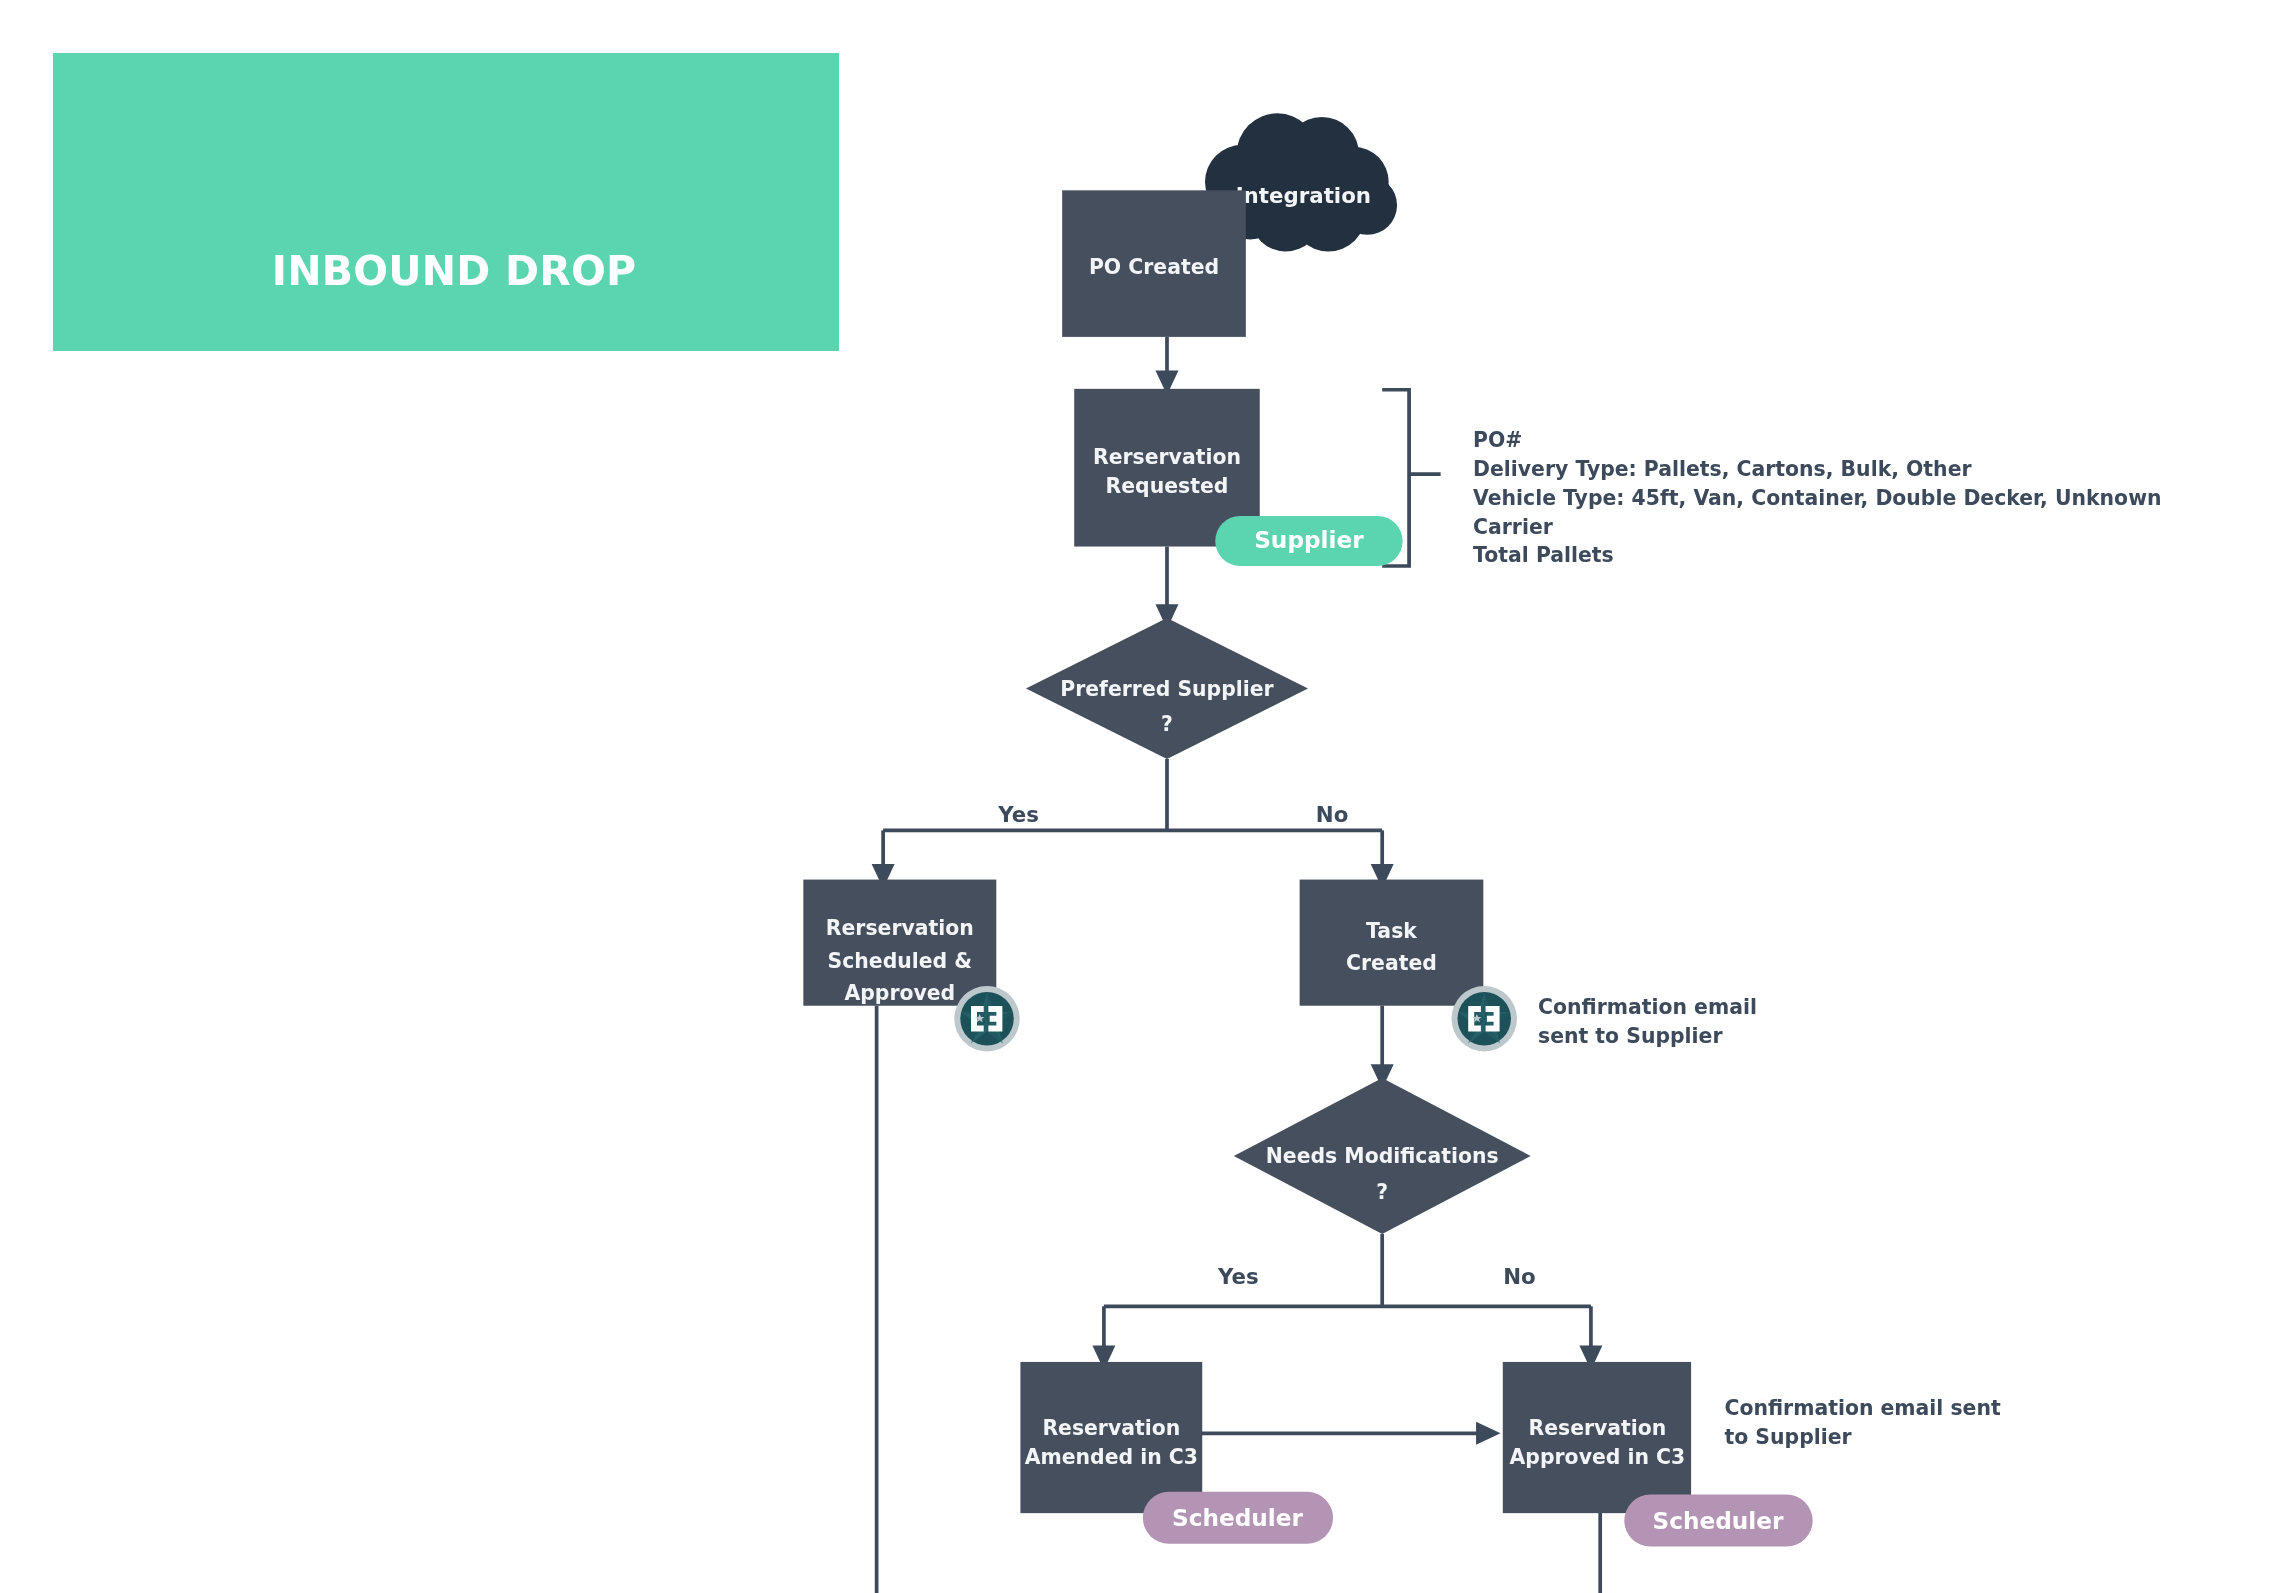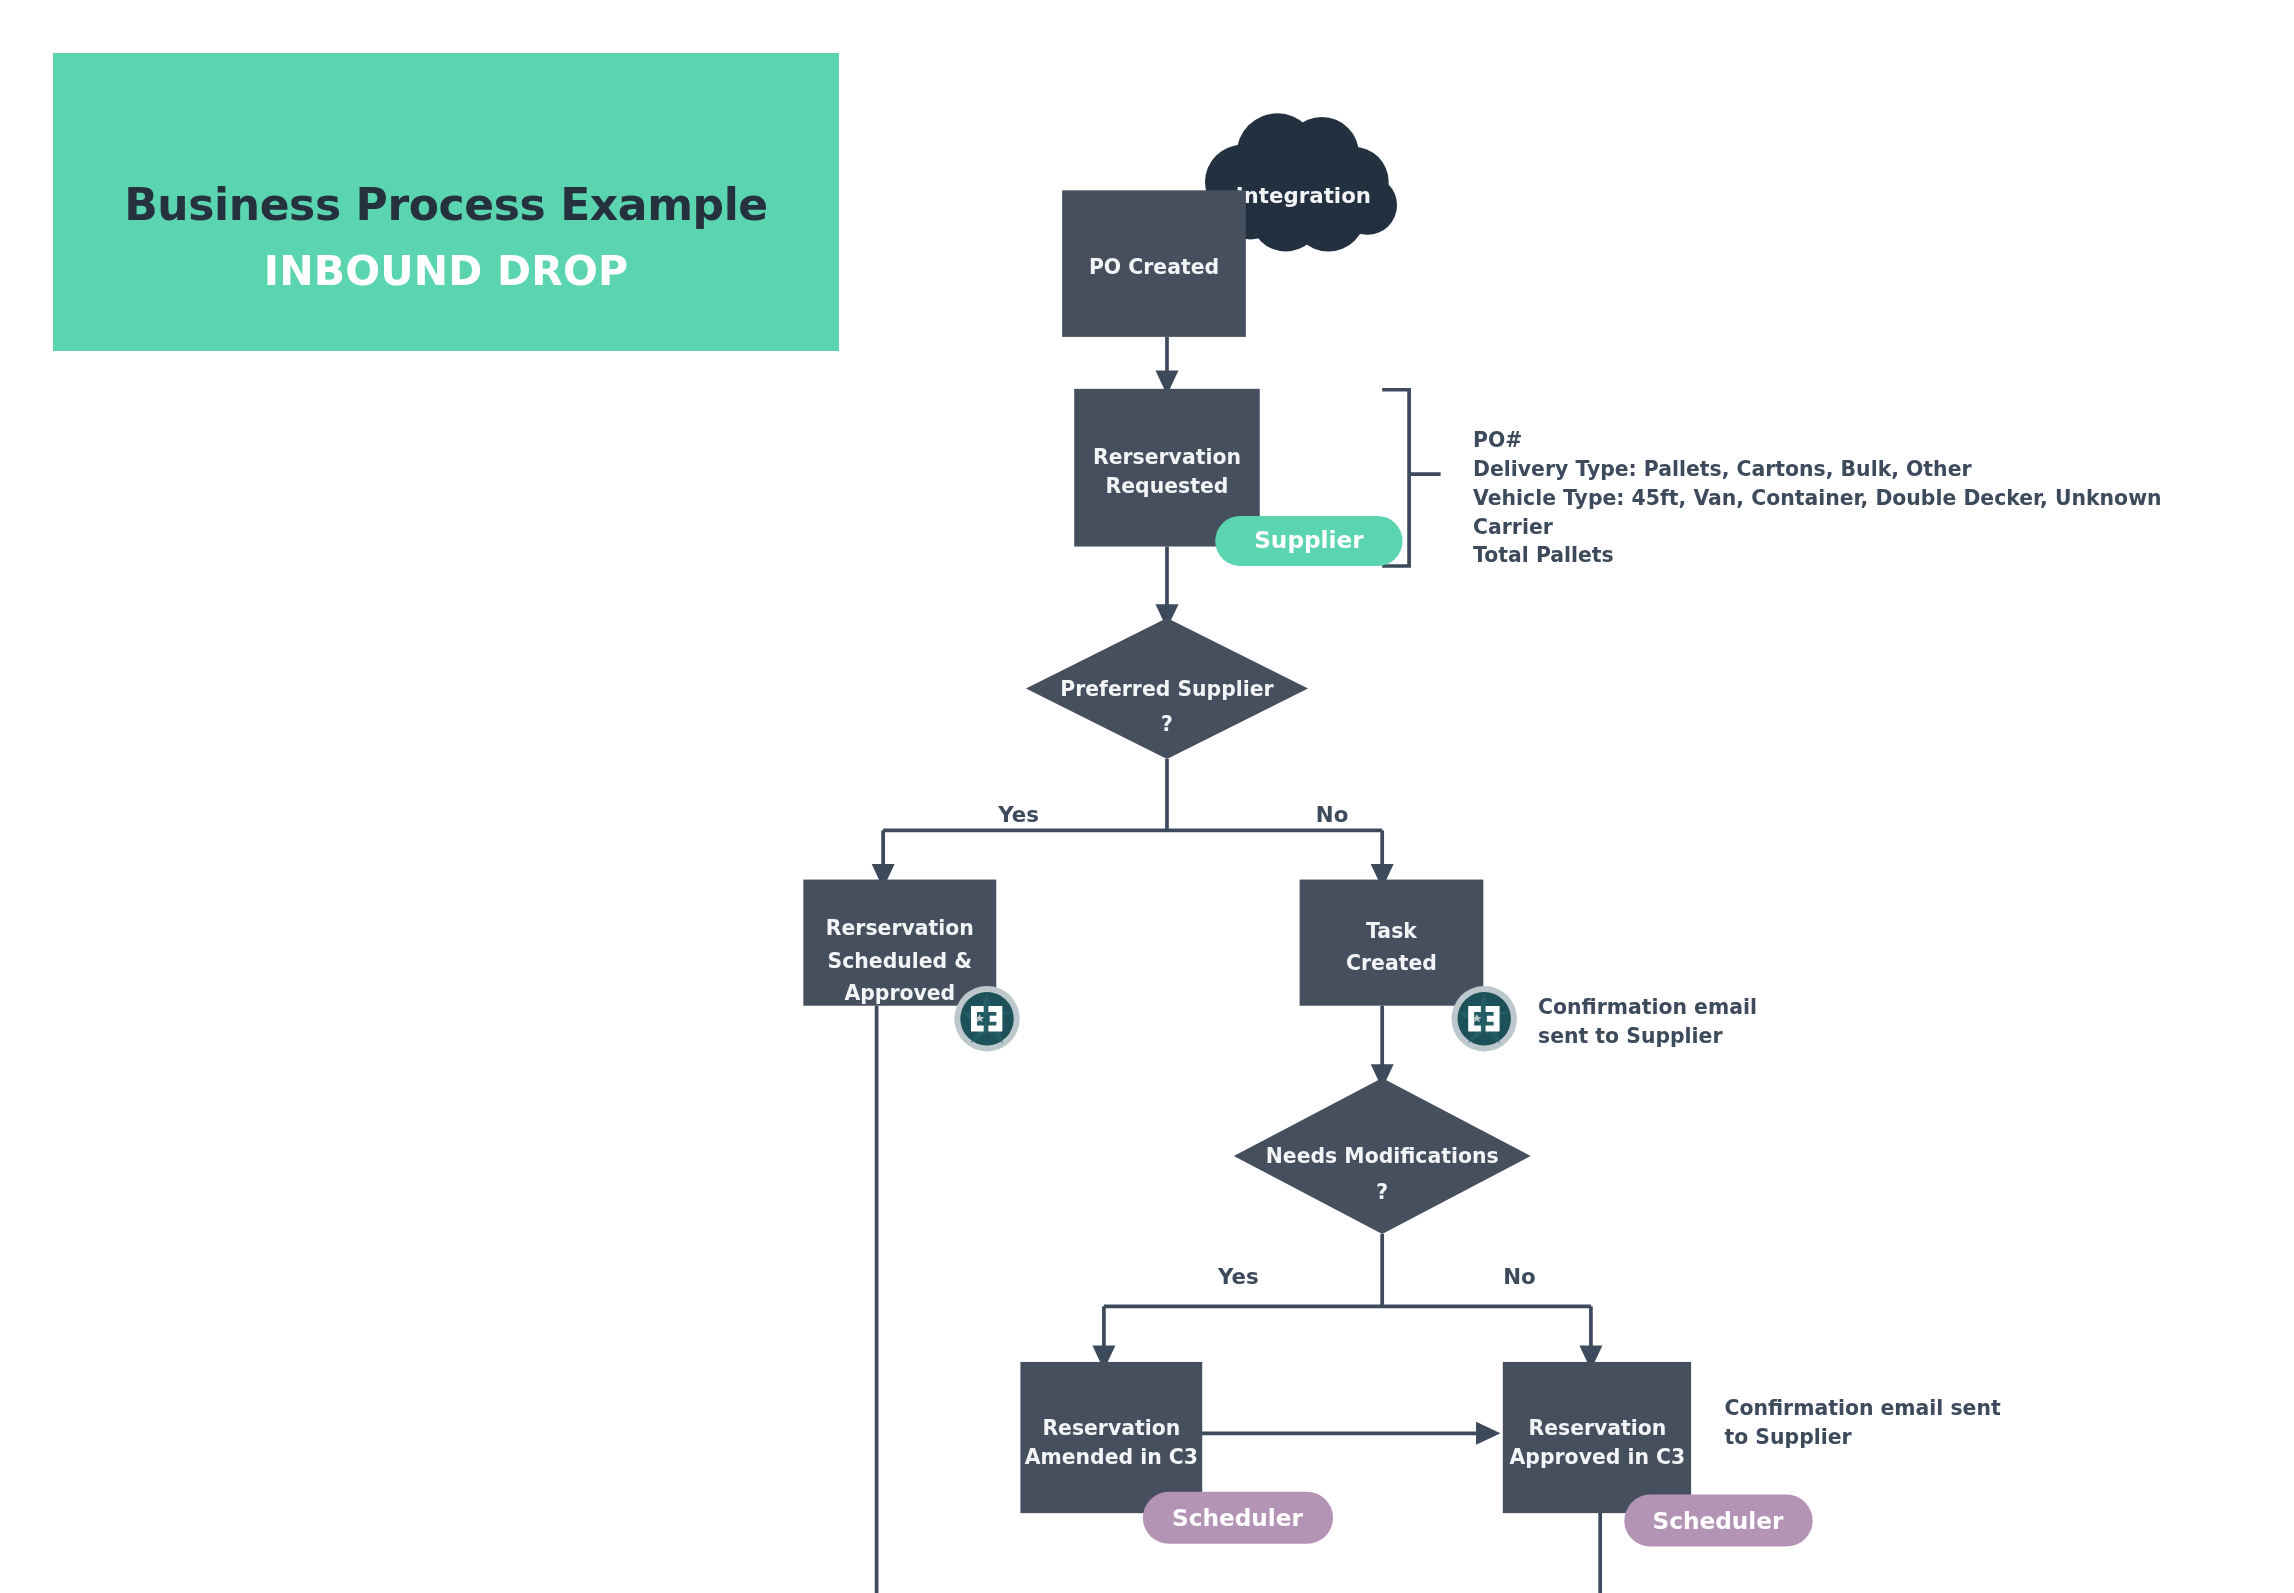--- a/index.html
+++ b/index.html
@@ -41,20 +41,21 @@
     position: absolute;
     left: 0;
     top: 198px;
     width: 100%;
     text-align: center;
     font-size: 41px;
     font-weight: bold;
     color: #FFFFFF;
     letter-spacing: 0.2px;
     line-height: 1;
+    padding-left: 8px;
   }
 
   
   #flow-canvas {
     position: absolute;
     left: 0;
     top: 0;
     width: 2295px;
     height: 1594px;
   }
@@ -97,21 +98,20 @@
   }
   .node-rect { fill: #454F5E; }
   .diamond-shape { fill: #454F5E; }
   .connector { stroke: #3C4A5B; stroke-width: 4; fill: none; }
   .cloud-shape { fill: #23303F; }
 </style>
 </head>
 <body>
 
 <div id="title-card">
-  <div id="title-line1">Business Process Example</div>
   <div id="title-line2">INBOUND DROP</div>
 </div>
 
 <svg id="flow-canvas" viewBox="0 0 2474 1718">
 
   <defs>
     <marker id="arrowhead" markerWidth="7" markerHeight="7" refX="3.2" refY="3.5" orient="auto" markerUnits="strokeWidth">
       <path d="M0,0.4 L6.6,3.5 L0,6.6 z" fill="#3C4A5B"></path>
     </marker>
 

